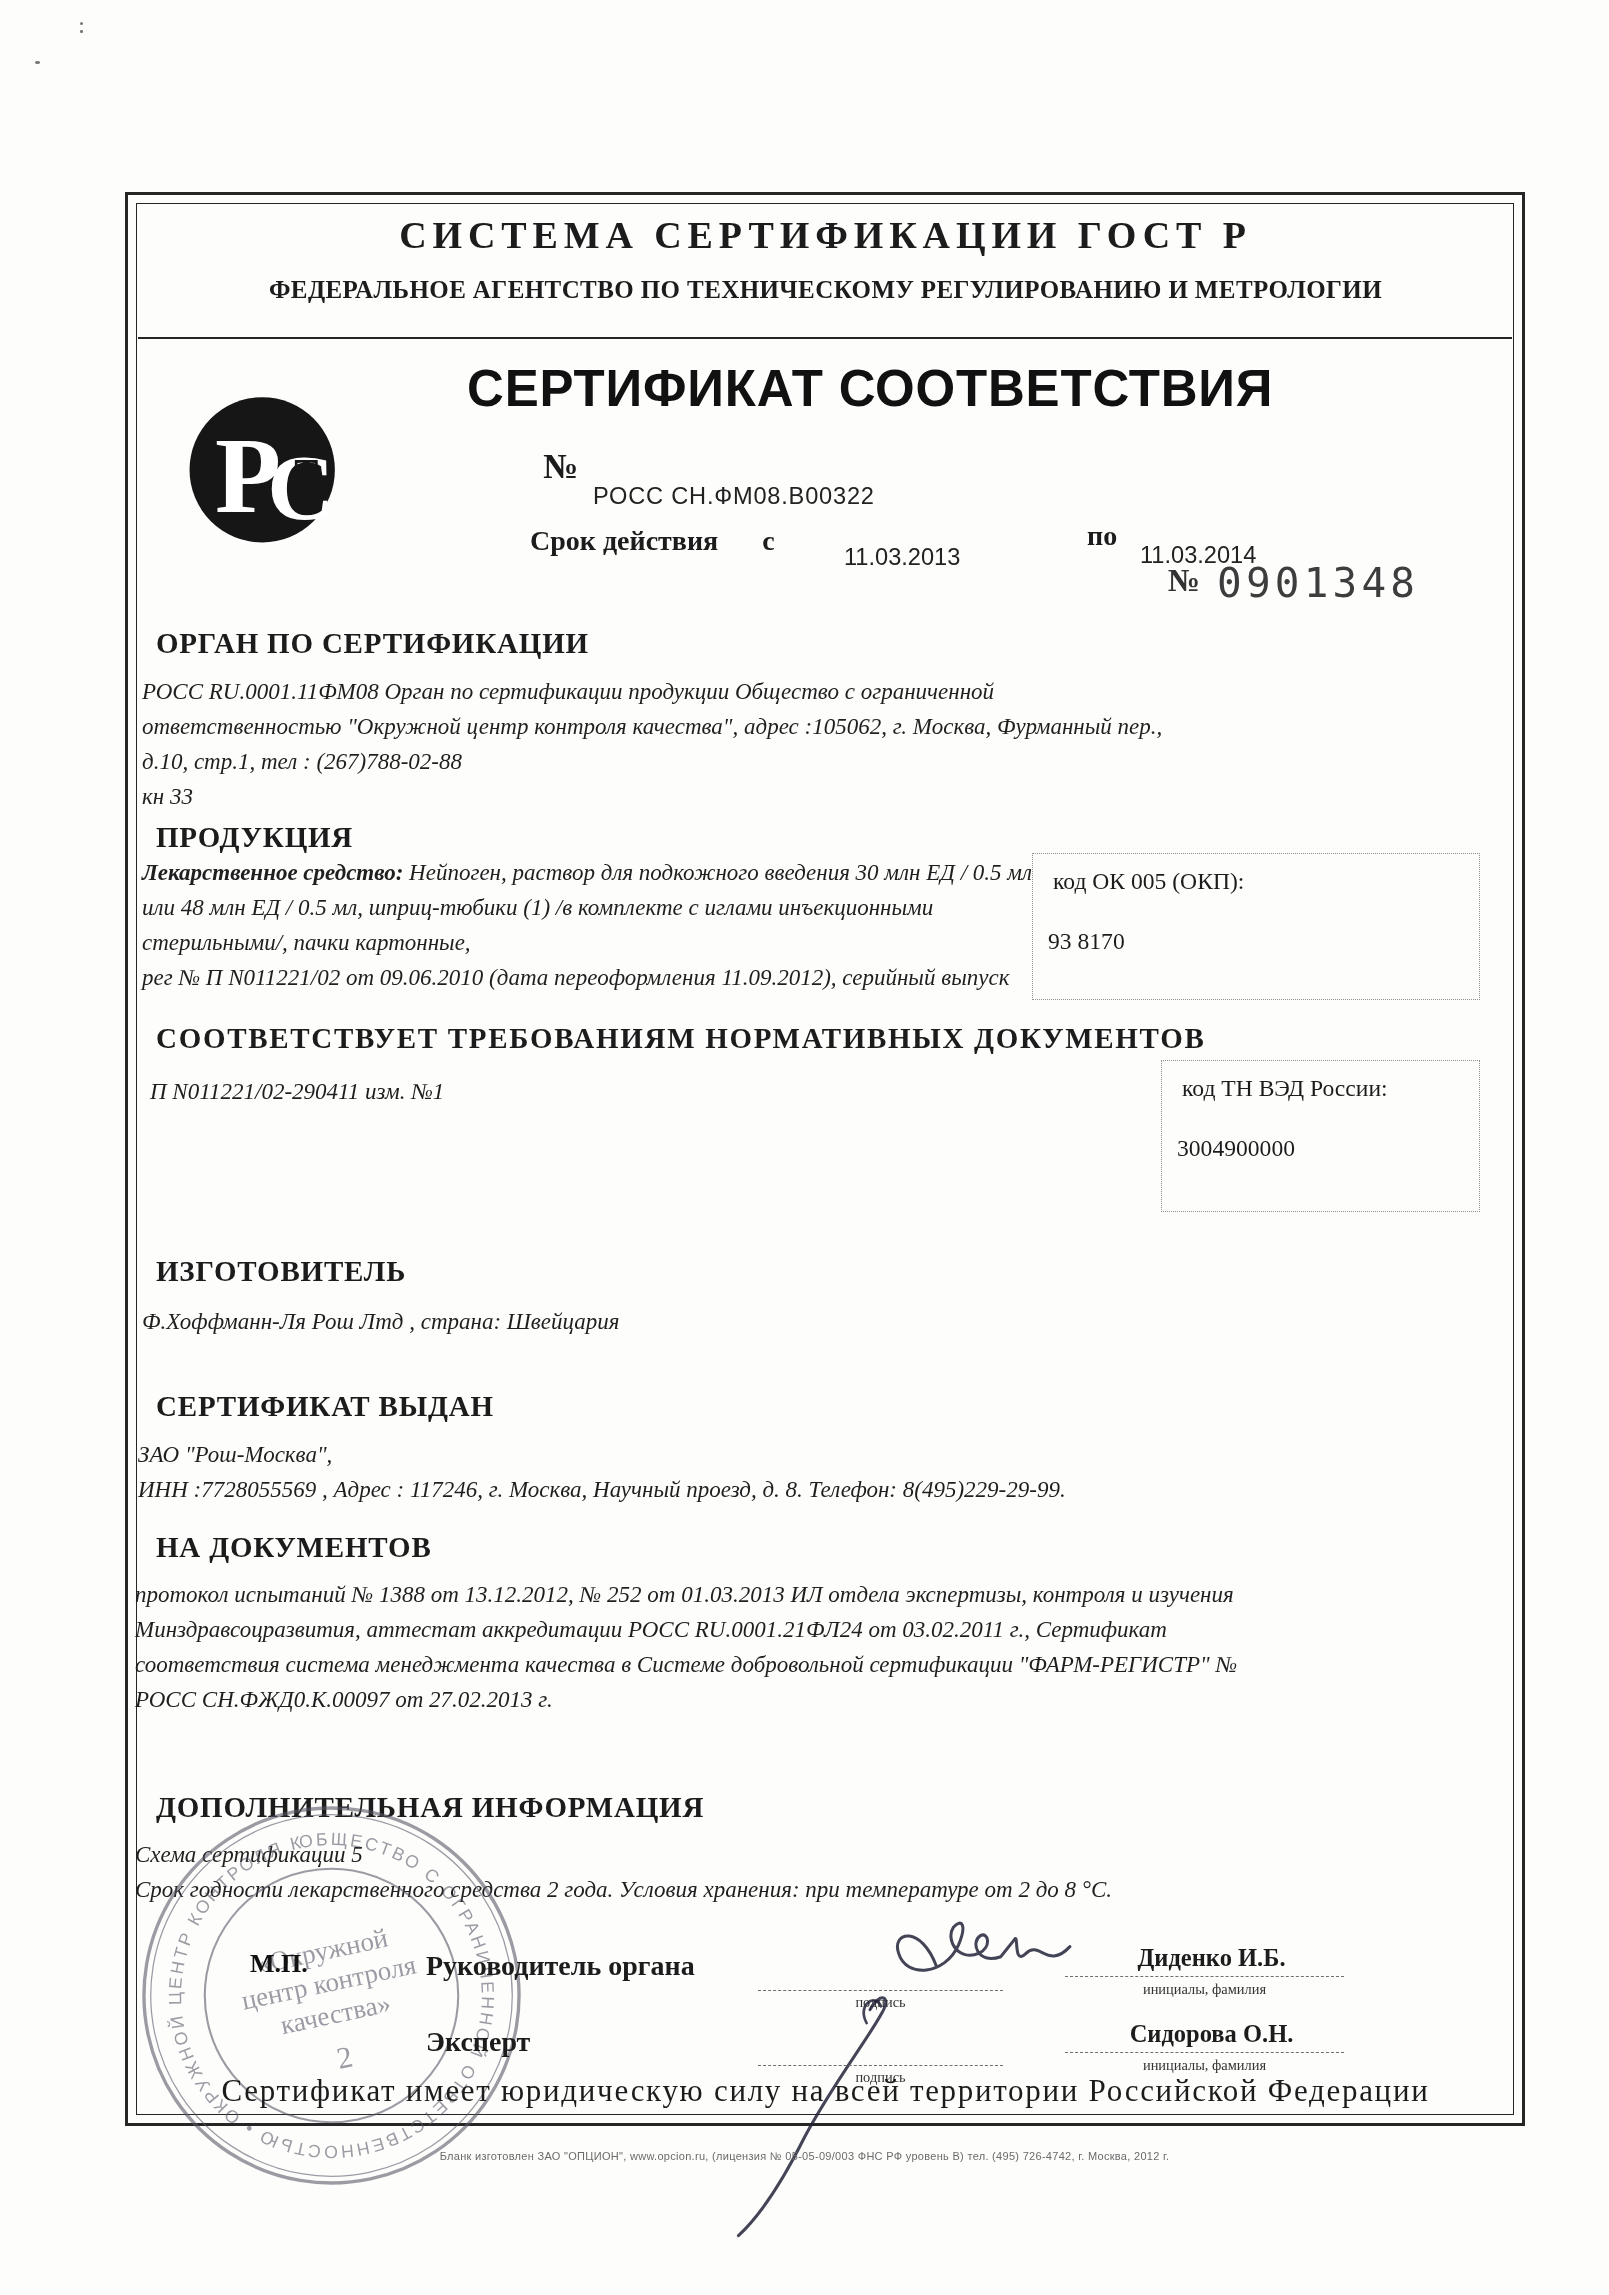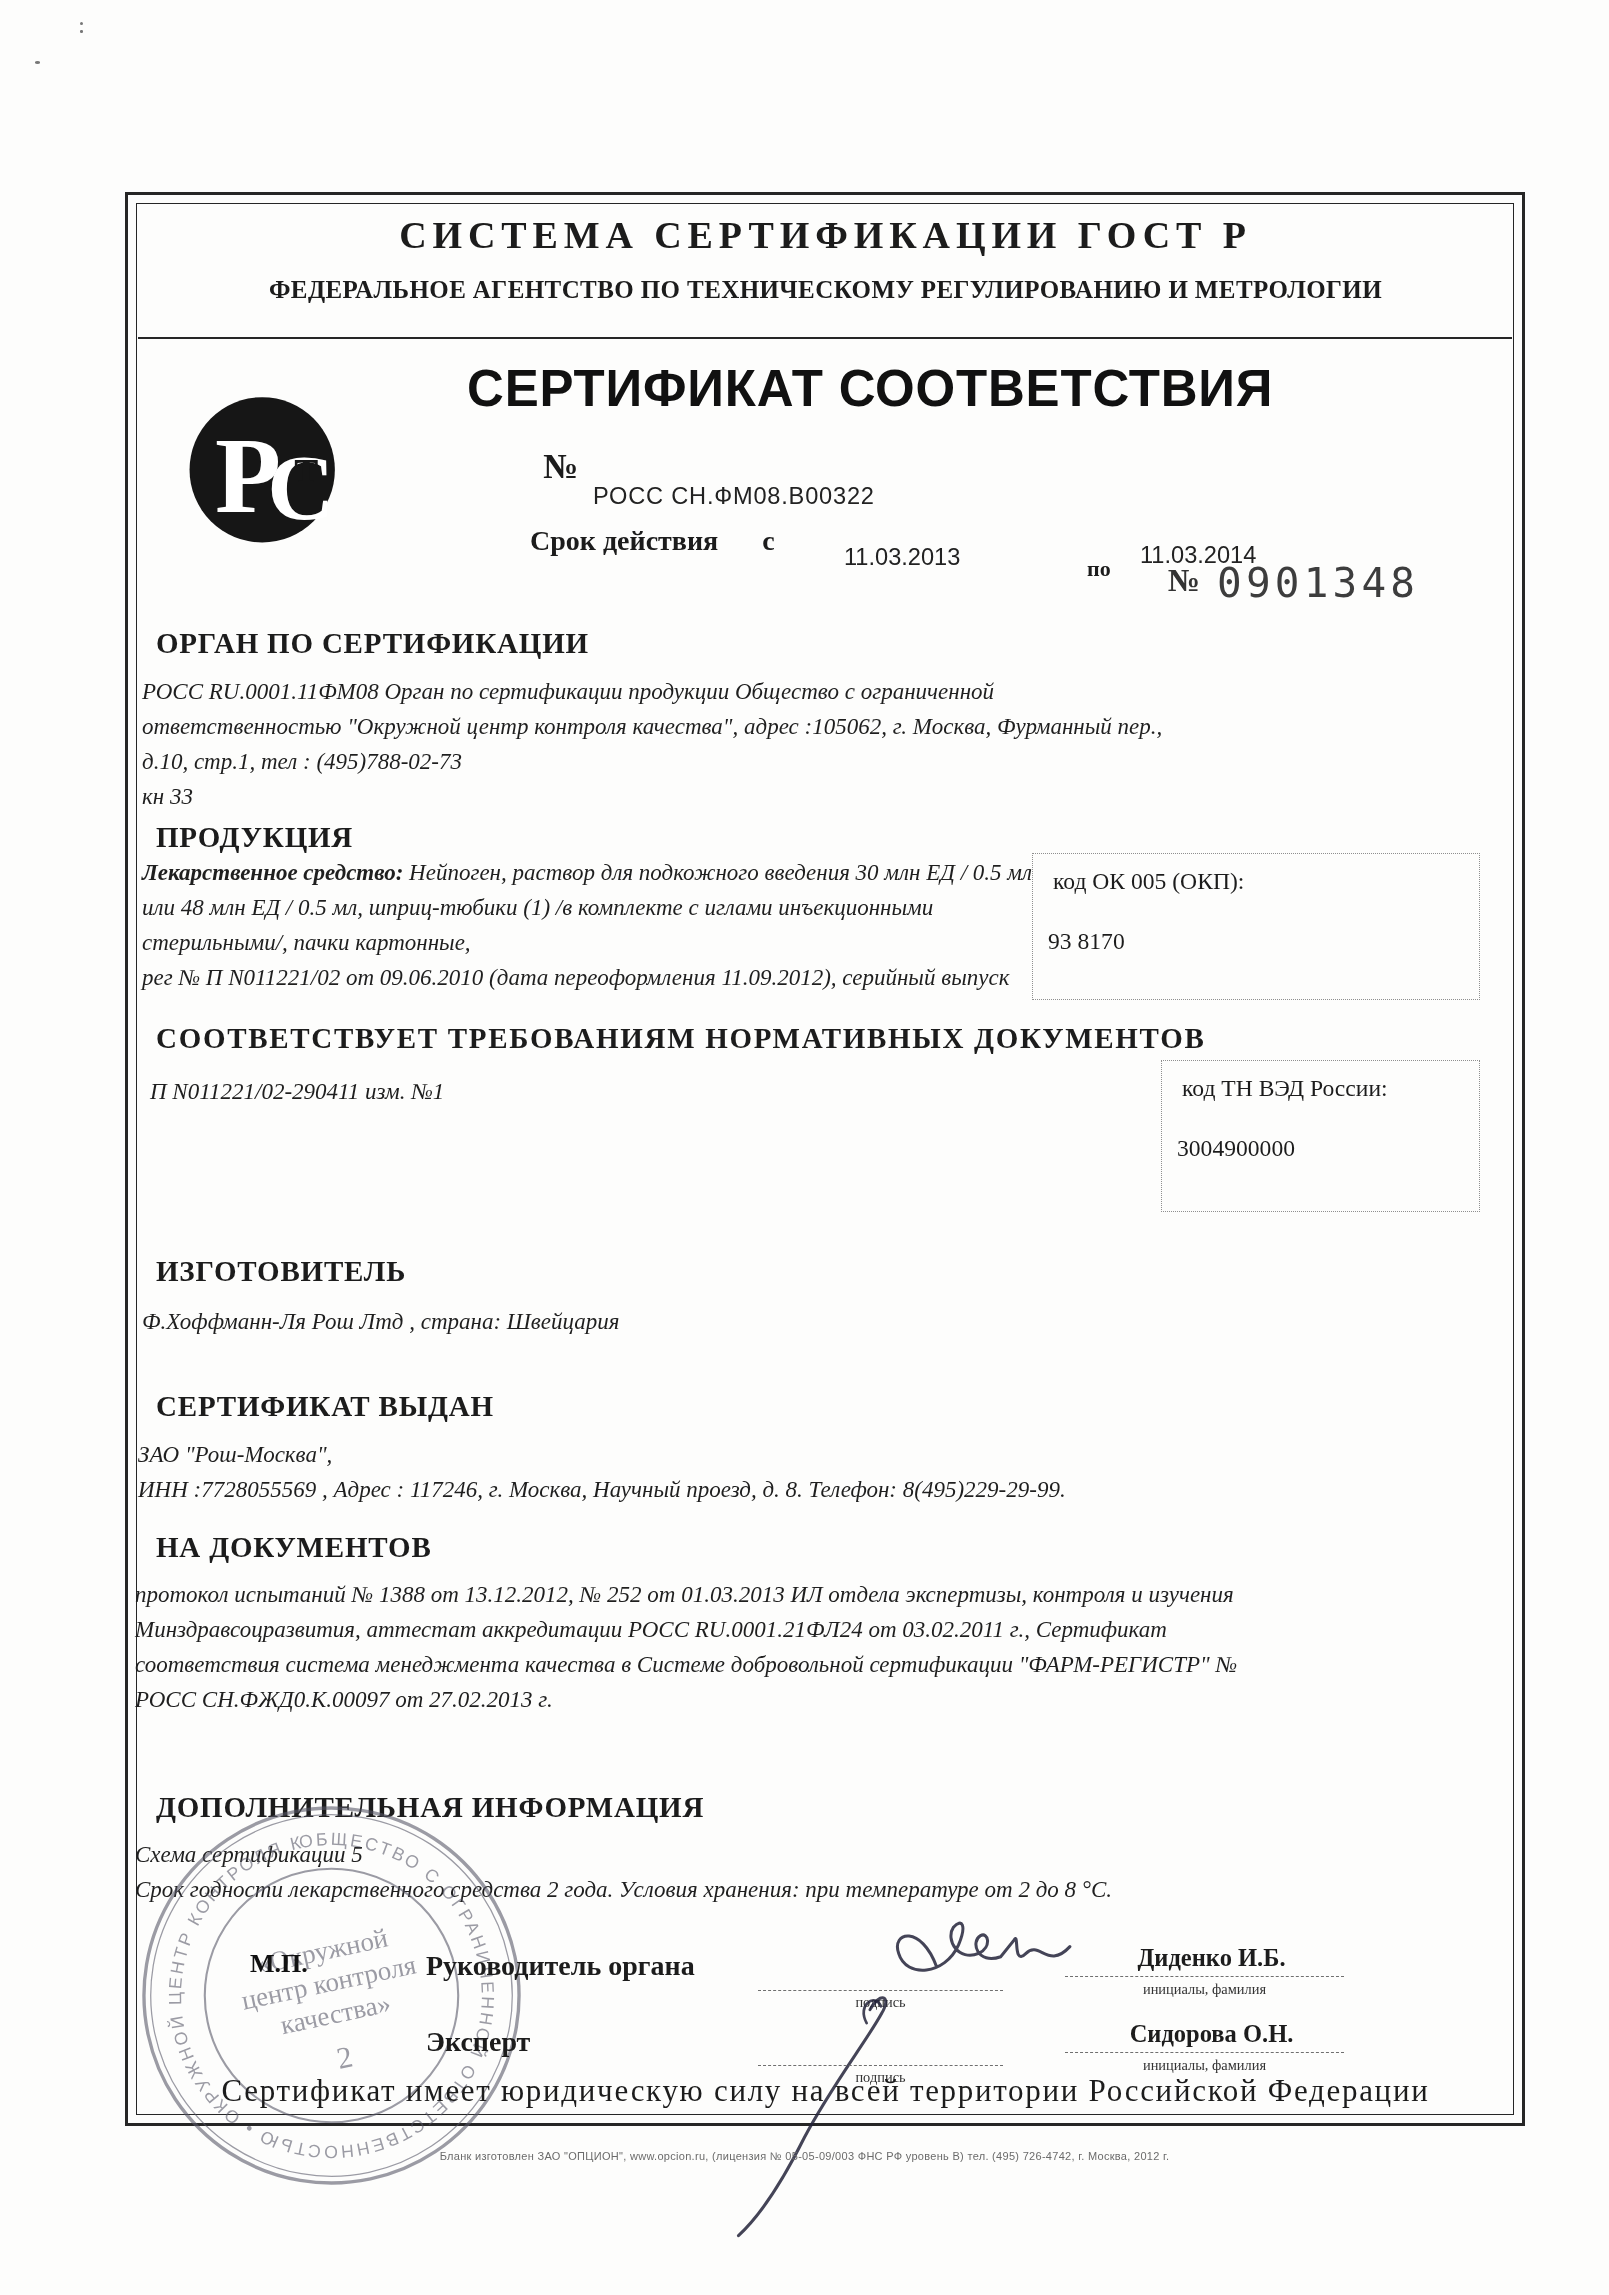--- a/index.html
+++ b/index.html
@@ -15,21 +15,21 @@
   
   .sys-title{left:136px;top:213px;width:1379px;text-align:center;font-weight:bold;font-size:38px;letter-spacing:5.9px;}
   .agency{left:136px;top:276px;width:1379px;text-align:center;font-weight:bold;font-size:25px;letter-spacing:0.4px;}
   
   .cert-title{left:467px;top:359px;font-family:"Liberation Sans",sans-serif;font-weight:bold;font-size:51px;letter-spacing:0.8px;color:#111;text-align:center;}
   .no-label{left:543px;top:447px;font-size:35px;font-weight:bold;}
   .cert-no{left:593px;top:483px;font-family:"Liberation Sans",sans-serif;font-size:23.6px;letter-spacing:0.8px;color:#222;}
   .validity{left:530px;top:525px;font-weight:bold;font-size:28px;}
   .validity .c{margin-left:44px;}
   .date-from{left:844px;top:544px;font-family:"Liberation Sans",sans-serif;font-size:23.6px;color:#222;}
-  .to-label{left:1087px;top:556px;font-weight:bold;font-size:22px;}
+  .to-label{left:1087px;top:520px;font-weight:bold;font-size:28px;}
   .date-to{left:1140px;top:542px;font-family:"Liberation Sans",sans-serif;font-size:23.6px;color:#222;}
   .form-no-label{left:1168px;top:562px;font-size:32px;font-weight:bold;color:#333;}
   .form-no{left:1217px;top:559px;font-family:"DejaVu Sans Mono",monospace;font-size:41px;letter-spacing:4.2px;color:#3d3d3d;}
   
   .sec-h{position:absolute;font-weight:bold;font-size:29px;letter-spacing:0.8px;white-space:nowrap;}
   .body-line{font-style:italic;font-size:23px;line-height:35px;white-space:nowrap;color:#1f1f1f;}
   .body-block{position:absolute;}
   .lead-bold{font-weight:bold;}
   .code-box{position:absolute;border:1.7px dotted #8f8f8f;}
   .code-label{position:absolute;left:20px;top:13.5px;font-size:23.6px;white-space:nowrap;}
@@ -77,21 +77,21 @@
   <div class="abs date-from">11.03.2013</div>
   <div class="abs to-label">по</div>
   <div class="abs date-to">11.03.2014</div>
   <div class="abs form-no-label">№</div>
   <div class="abs form-no">0901348</div>
 
   <div class="sec-h" style="left:156px;top:627px;">ОРГАН ПО СЕРТИФИКАЦИИ</div>
   <div class="body-block" style="left:142px;top:674px;">
     <div class="body-line">РОСС RU.0001.11ФМ08 Орган по сертификации продукции Общество с ограниченной</div>
     <div class="body-line">ответственностью "Окружной центр контроля качества", адрес :105062, г. Москва, Фурманный пер.,</div>
-    <div class="body-line">д.10, стр.1, тел : (495)788-02-73</div>
+    <div class="body-line">д.10, стр.1, тел : (267)788-02-88</div>
     <div class="body-line">кн 33</div>
   </div>
 
   <div class="sec-h" style="left:156px;top:821px;">ПРОДУКЦИЯ</div>
   <div class="body-block" style="left:142px;top:855px;">
     <div class="body-line"><span class="lead-bold">Лекарственное средство:</span> <span>Нейпоген, раствор для подкожного введения 30 млн ЕД / 0.5 мл</span></div>
     <div class="body-line">или 48 млн ЕД / 0.5 мл, шприц-тюбики (1) /в комплекте с иглами инъекционными</div>
     <div class="body-line">стерильными/, пачки картонные,</div>
     <div class="body-line">рег № П N011221/02 от 09.06.2010 (дата переоформления 11.09.2012),  серийный выпуск</div>
   </div>

